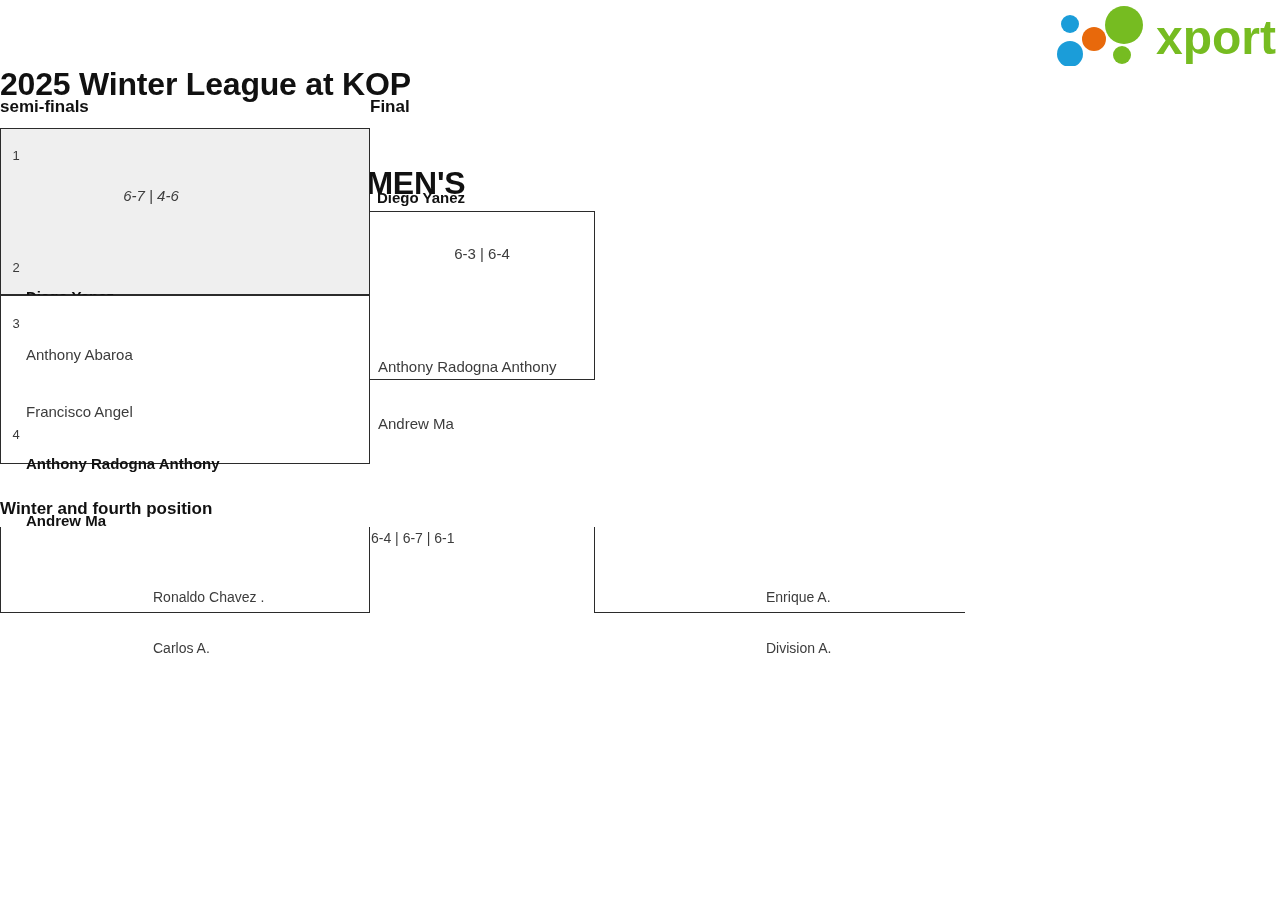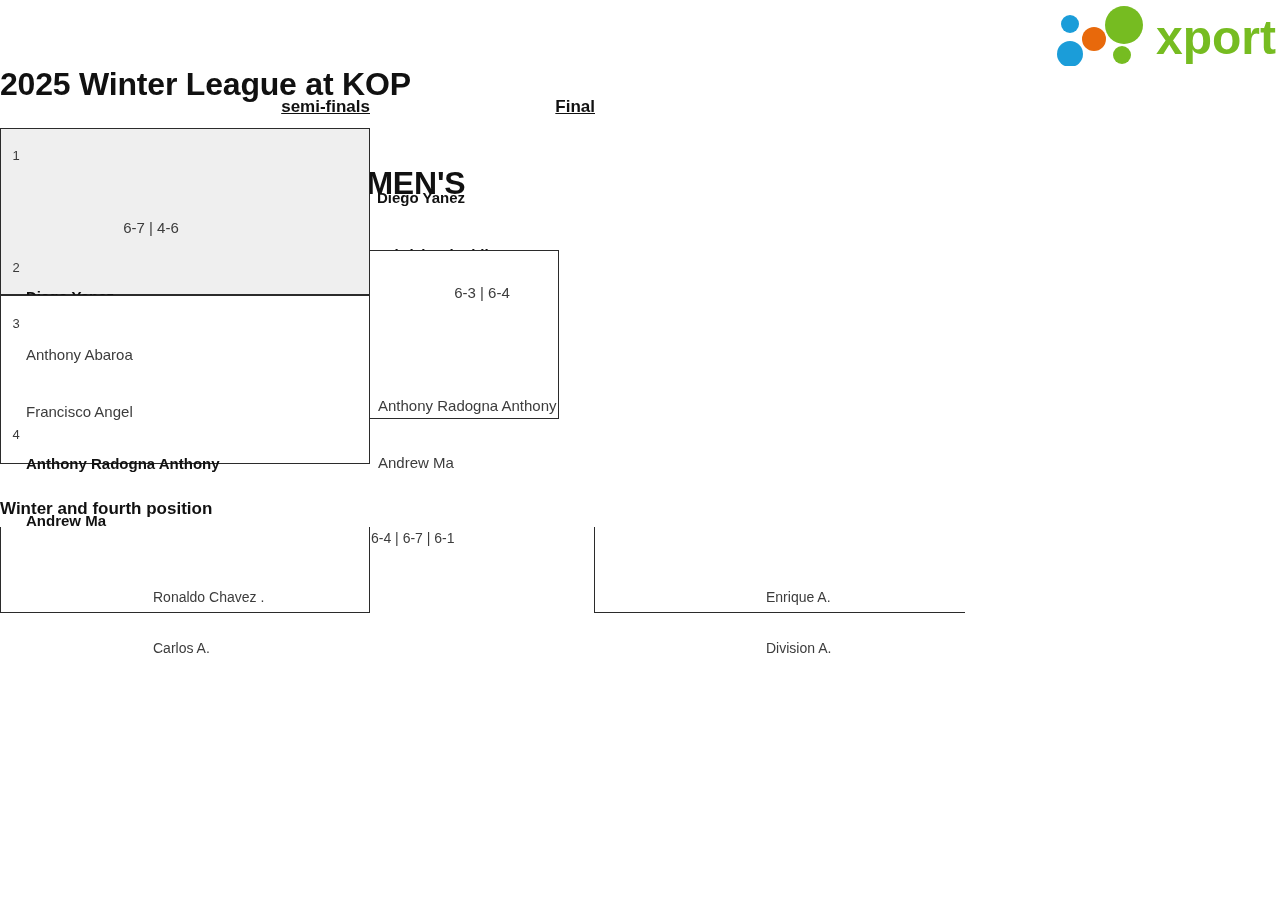--- a/index.html
+++ b/index.html
@@ -38,24 +38,23 @@
     width: 224px;
     height: 60px;
   }
 
   
   .round-label {
     position: absolute;
     font-size: 17px;
     font-weight: bold;
     color: #111111;
-    text-align: right;
+    text-align: left;
     top: 97px;
     line-height: 20px;
-    text-decoration: underline;
   }
   .round-label.semis { left: 0px;   width: 370px; }
   .round-label.final { left: 370px; width: 225px; }
 
   
   .bracket { position: absolute; left: 0; top: 0; }
 
   .match {
     position: absolute;
     box-sizing: border-box;
@@ -63,23 +62,22 @@
   }
   .match.sf1 {
     left: 0px; top: 128px; width: 370px; height: 167px;
     background: #efefef;
   }
   .match.sf2 {
     left: 0px; top: 295px; width: 370px; height: 169px;
     background: #ffffff;
   }
   .match.final {
-    left: 369px; top: 211px; width: 190px; height: 169px;
+    left: 369px; top: 211px; width: 226px; height: 169px;
     background: #ffffff;
-    margin-top: 39px;
   }
 
   
   .seed {
     position: absolute;
     left: 8px;
     font-size: 13px;
     color: #3a3a3a;
     line-height: 15px;
     width: 14px;
@@ -190,21 +188,21 @@
 </div>
 
 <div class="round-label semis">semi-finals</div>
 <div class="round-label final">Final</div>
 
 <div class="bracket">
 
   <div class="match sf1">
     <span class="seed" style="top:19px;">1</span>
 
-    <div class="score" style="left:0px; top:90px; width:300px;">6-7 | 4-6</div>
+    <div class="score" style="left:0px; top:58px; width:300px;font-style:italic;">6-7 | 4-6</div>
 
     <span class="seed" style="top:131px;">2</span>
     <div class="team winner" style="left:25px; top:120px;">
       <span class="p">Diego Yanez</span>
       <span class="p">Fabrizio Rinaldi</span>
     </div>
   </div>
 
   <div class="match sf2">
     <span class="seed" style="top:20px;">3</span>

